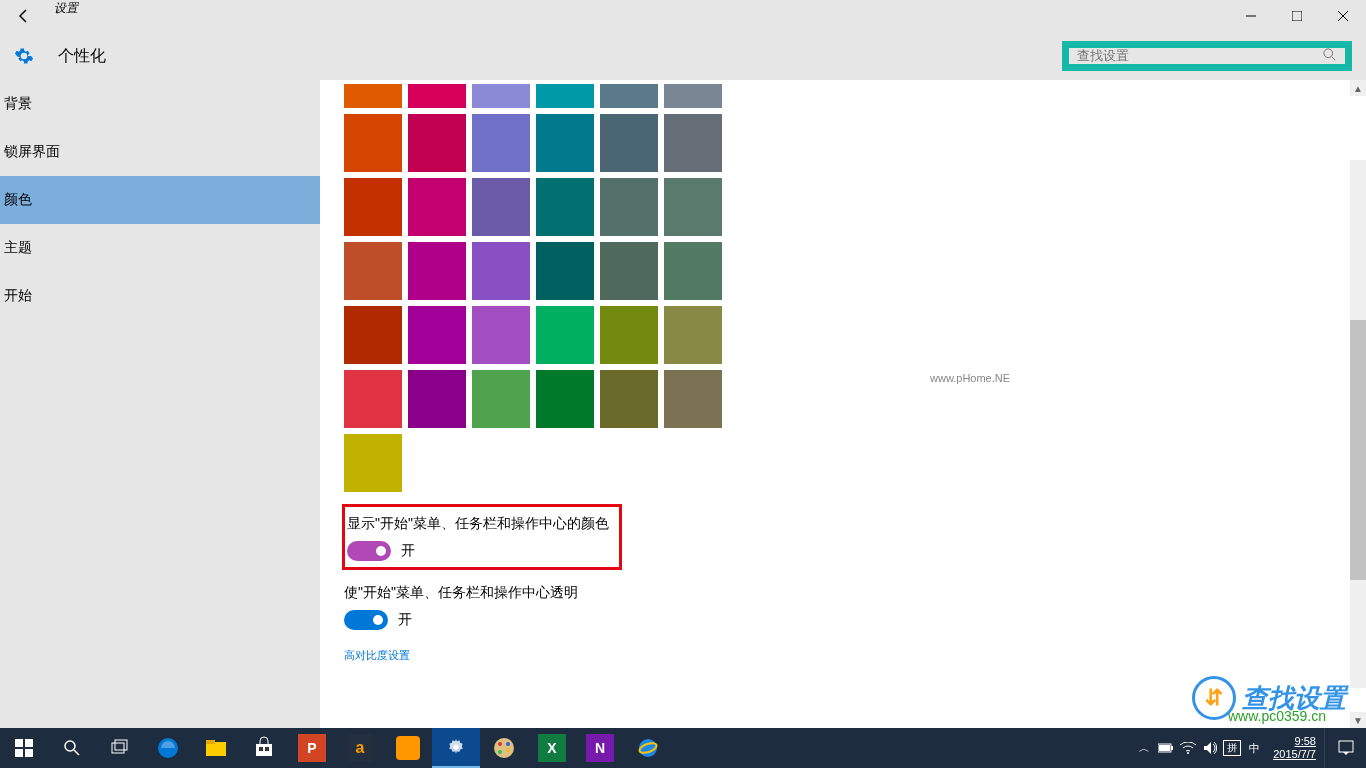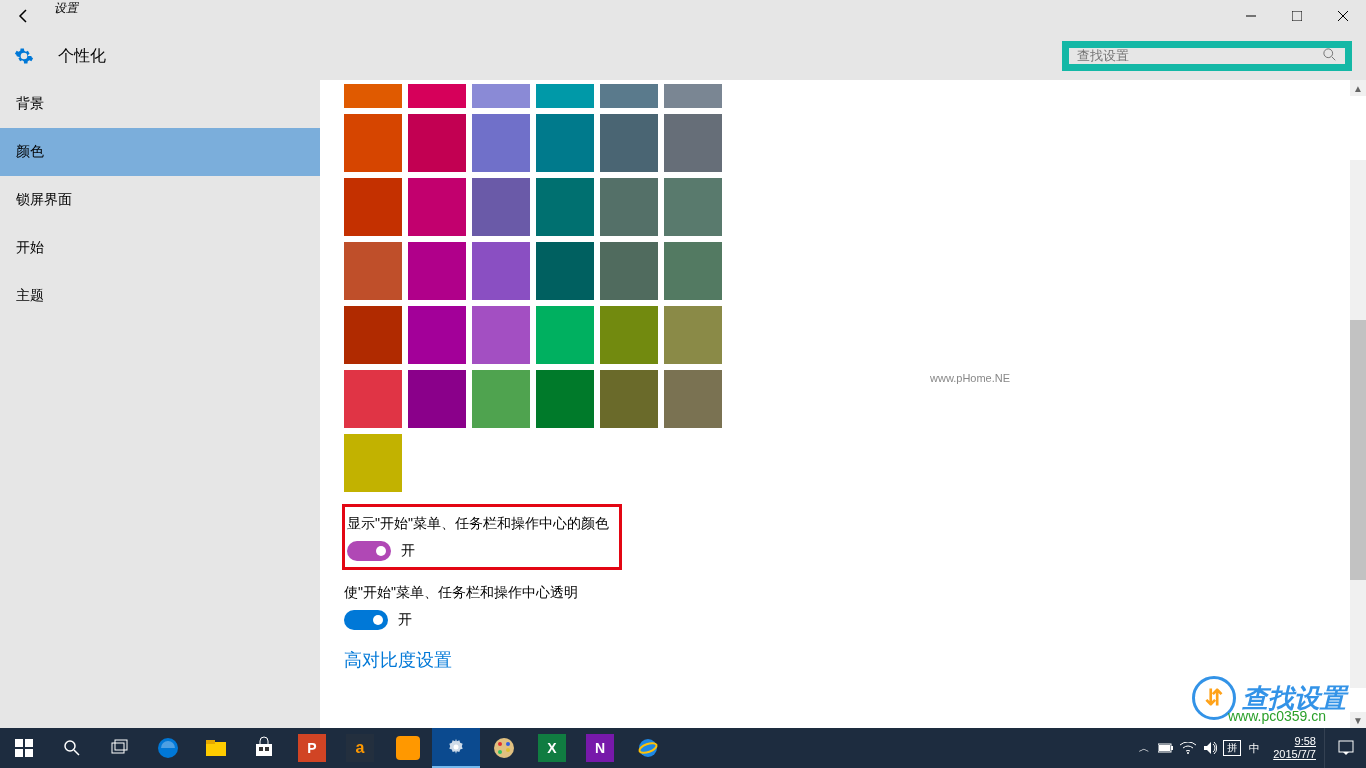--- a/index.html
+++ b/index.html
@@ -16,41 +16,41 @@
 .header { height: 48px; background: #e6e6e6; display: flex; align-items: center; padding: 0 14px; }
 .gear-icon { width: 20px; height: 20px; margin-right: 24px; color: #0078d7; }
 .header-title { font-size: 16px; font-weight: 400; }
 .search-box { margin-left: auto; width: 290px; height: 30px; border: 7px solid #14b8a6; background: #e6e6e6; display: flex; align-items: flex-start; padding: 0 8px; }
 .search-box input { flex: 1; background: transparent; border: none; outline: none; font-size: 13px; color: #666; }
 .search-icon { width: 14px; height: 14px; color: #666; }
 
 .body-area { display: flex; height: calc(100% - 32px - 48px - 40px); position: relative; }
 
 .sidebar { width: 320px; background: #e6e6e6; }
-.nav-item { height: 48px; display: flex; align-items: center; padding-left: 16px; font-size: 14px; cursor: pointer; }
+.nav-item { height: 48px; display: flex; align-items: center; padding-left: 4px; font-size: 14px; cursor: pointer; }
 .nav-item.active { background: #7baedb; }
 
 .content { flex: 1; background: #fff; padding: 4px 24px 20px 24px; overflow-y: auto; position: relative; }
 
 .color-grid { display: grid; grid-template-columns: repeat(6, 58px); gap: 6px; margin-bottom: 6px; }
 .color-swatch { width: 58px; height: 58px; cursor: pointer; }
 .color-swatch.partial { height: 24px; }
 .extra-swatch { width: 58px; height: 58px; cursor: pointer; margin-top: 0; }
 
 .highlight-box { border: 3px solid #e30613; display: inline-block; padding: 8px 10px 6px 2px; margin-top: 12px; margin-left: -2px; }
 .setting-label { font-size: 14px; color: #000; margin-bottom: 8px; }
 .toggle-row { display: flex; align-items: center; gap: 10px; }
 .toggle { width: 44px; height: 20px; border-radius: 10px; position: relative; cursor: pointer; }
 .toggle.on-accent { background: #b048b5; }
 .toggle.on-blue { background: #0078d7; }
 .toggle-knob { width: 10px; height: 10px; border-radius: 50%; background: #fff; position: absolute; top: 5px; right: 5px; }
 .toggle-text { font-size: 14px; }
 
 .setting-block { margin-top: 14px; }
-.link-text { color: #0078d7; font-size: 18px; cursor: pointer; margin-top: 18px; display: inline-block; }
+.link-text { color: #0078d7; font-size: 11px; cursor: pointer; margin-top: 18px; display: inline-block; }
 
 .scrollbar-track { position: absolute; right: 0; top: 80px; width: 16px; height: calc(100% - 120px); background: #f0f0f0; }
 .scrollbar-thumb { position: absolute; width: 16px; background: #c2c2c2; left: 0; }
 .scrollbar-arrow { position: absolute; right: 0; width: 16px; height: 16px; background: #f0f0f0; display:flex; align-items:center; justify-content:center; color:#666; font-size:10px; }
 
 .taskbar { position: absolute; bottom: 0; height: 40px; width: 100%; background: #1d2c3f; display: flex; align-items: center; }
 .tb-btn { width: 48px; height: 40px; display: flex; align-items: center; justify-content: center; cursor: pointer; color: #fff; }
 .tb-btn svg { width: 18px; height: 18px; }
 .tb-app { width: 48px; height: 40px; display:flex; align-items:center; justify-content:center; cursor:pointer; }
 .tb-app.active { background: #0b4a8f; border-bottom: 2px solid #76b9ed; }
@@ -105,24 +105,24 @@
     <svg class="search-icon" viewBox="0 0 16 16">
         <circle cx="6" cy="6" r="5" stroke="#666" fill="none"></circle>
         <line x1="10" y1="10" x2="14" y2="14" stroke="#666"></line>
       </svg>
   </div>
 </div>
 
 <div class="body-area">
   <div class="sidebar">
     <div class="nav-item">背景</div>
+    <div class="nav-item">锁屏界面</div>
     <div class="nav-item active">颜色</div>
-    <div class="nav-item">锁屏界面</div>
+    <div class="nav-item">主题</div>
     <div class="nav-item">开始</div>
-    <div class="nav-item">主题</div>
   </div>
 
   <div class="content">
     <div class="color-grid" id="color-grid">
         <div class="color-swatch partial" style="background: rgb(224, 90, 0);"></div>
         <div class="color-swatch partial" style="background: rgb(214, 0, 90);"></div>
         <div class="color-swatch partial" style="background: rgb(138, 138, 214);"></div>
         <div class="color-swatch partial" style="background: rgb(0, 153, 168);"></div>
         <div class="color-swatch partial" style="background: rgb(90, 122, 140);"></div>
         <div class="color-swatch partial" style="background: rgb(122, 134, 147);"></div>

